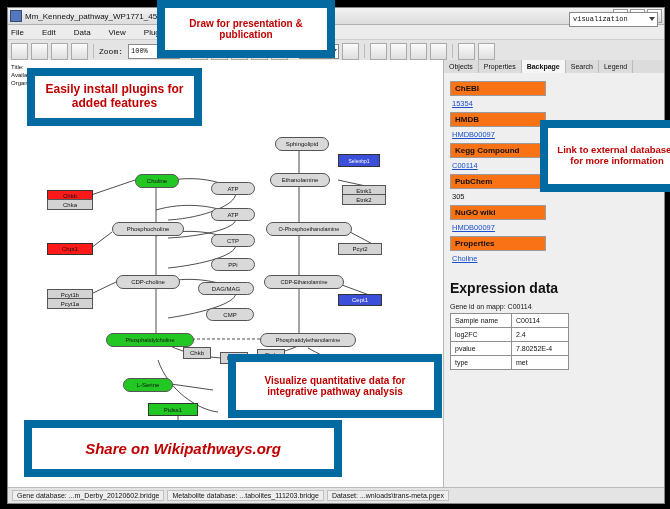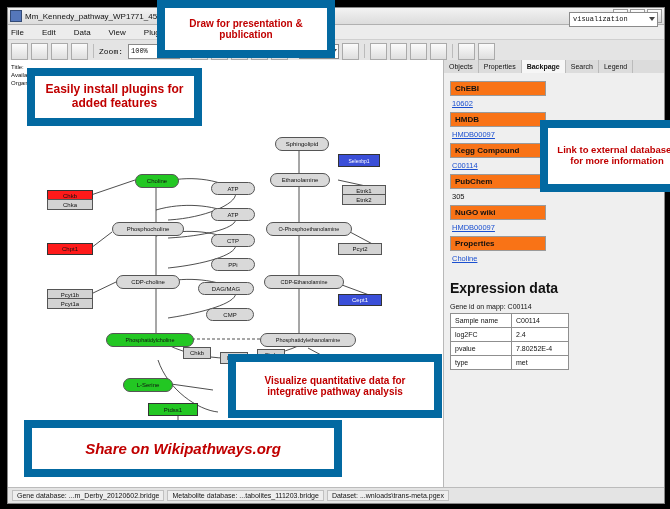--- a/index.html
+++ b/index.html
@@ -215,21 +215,21 @@
       <div class="tabs">
         <div class="tab">Objects</div>
         <div class="tab">Properties</div>
         <div class="tab active">Backpage</div>
         <div class="tab">Search</div>
         <div class="tab">Legend</div>
       </div>
 
       <div class="sbcontent">
         <div class="secbox">ChEBI</div>
-        <a class="lnk" href="#">10602</a>
+        <a class="lnk" href="#">15354</a>
 
         <div class="secbox">HMDB</div>
         <a class="lnk" href="#">HMDB00097</a>
 
         <div class="secbox" style="width:98px;">Kegg Compound</div>
         <a class="lnk" href="#">C00114</a>
 
         <div class="secbox">PubChem</div>
         <span class="plain">305</span>
 

